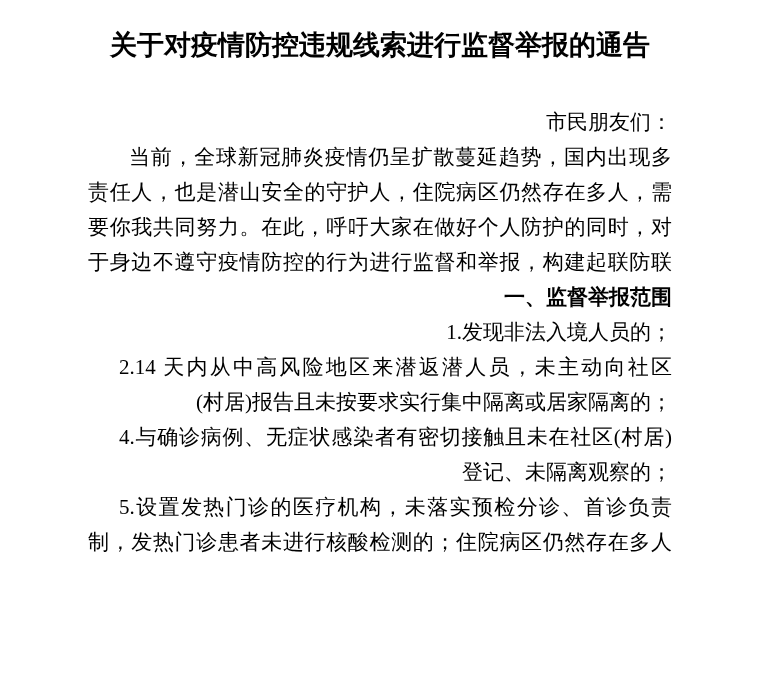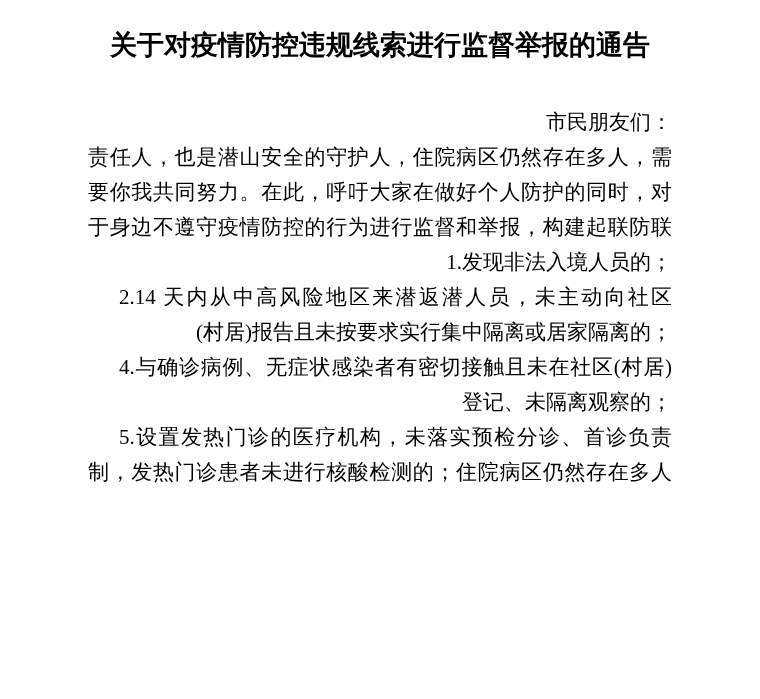--- a/index.html
+++ b/index.html
@@ -57,23 +57,25 @@
   .doc-line.indent-list    { text-indent: 31px; }
   .doc-line.indent-heading { text-indent: 45px; }
 </style>
 </head>
 <body>
 
 <div class="page">
   <h1 class="doc-title">关于对疫情防控违规线索进行监督举报的通告</h1>
   <div class="doc-body">
       <div class="doc-line">市民朋友们：</div>
+      <div class="doc-line justify indent-para">当前，全球新冠肺炎疫情仍呈扩散蔓延趋势，国内出现多</div>
       <div class="doc-line justify">责任人，也是潜山安全的守护人，住院病区仍然存在多人，需</div>
       <div class="doc-line justify">要你我共同努力。在此，呼吁大家在做好个人防护的同时，对</div>
       <div class="doc-line justify">于身边不遵守疫情防控的行为进行监督和举报，构建起联防联</div>
+      <div class="doc-line bold indent-heading">一、监督举报范围</div>
       <div class="doc-line indent-list">1.发现非法入境人员的；</div>
       <div class="doc-line justify indent-list">2.14 天内从中高风险地区来潜返潜人员，未主动向社区</div>
       <div class="doc-line">(村居)报告且未按要求实行集中隔离或居家隔离的；</div>
       <div class="doc-line justify indent-list">4.与确诊病例、无症状感染者有密切接触且未在社区(村居)</div>
       <div class="doc-line">登记、未隔离观察的；</div>
       <div class="doc-line justify indent-list">5.设置发热门诊的医疗机构，未落实预检分诊、首诊负责</div>
       <div class="doc-line justify">制，发热门诊患者未进行核酸检测的；住院病区仍然存在多人</div>
     </div>
 </div>
 

